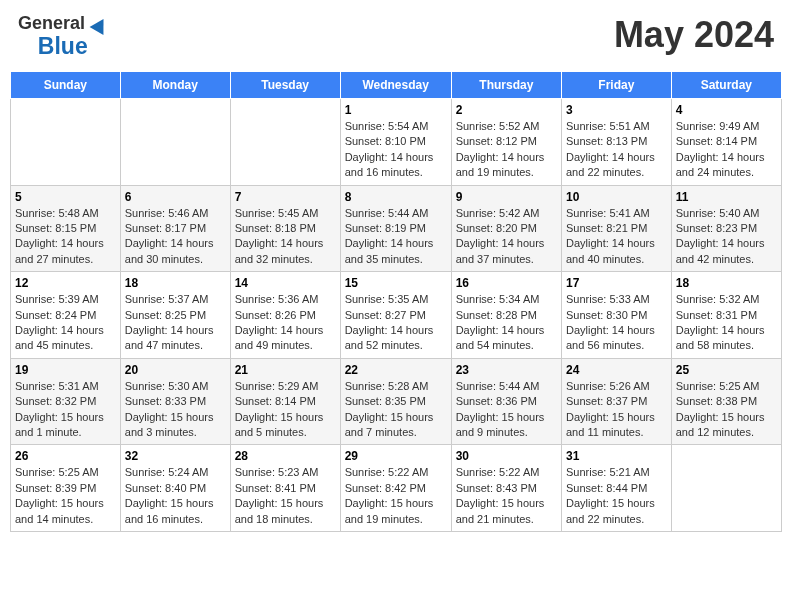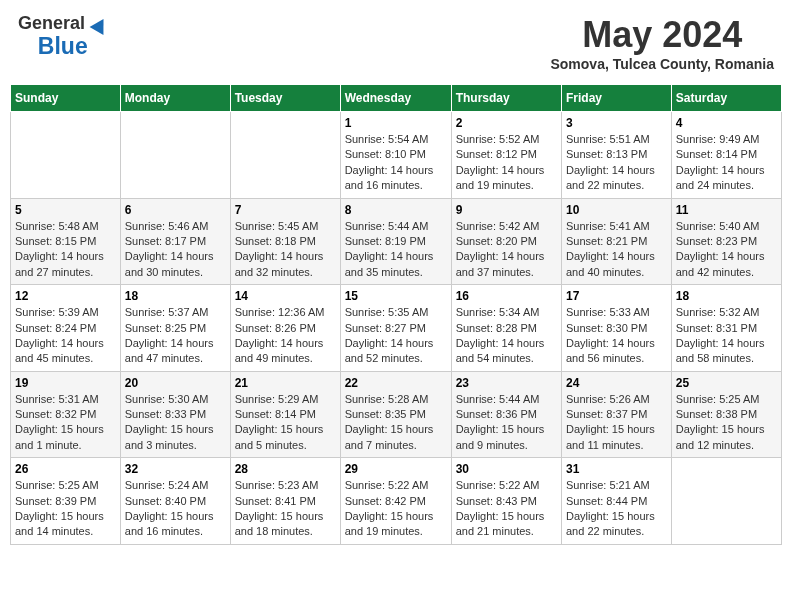--- a/index.html
+++ b/index.html
@@ -56,24 +56,24 @@
       font-size: 14px;
       font-weight: bold;
       color: #333;
     }
     .calendar {
       width: 100%;
       border-collapse: collapse;
       font-size: 11px;
     }
     .calendar th {
-      background: #15803d;
+      background: #3b82f6;
       color: #fff;
       padding: 6px 4px;
-      text-align: left;
+      text-align: center;
       font-size: 12px;
       border: 1px solid #fff;
     }
     .calendar td {
       border: 1px solid #ccc;
       vertical-align: top;
       padding: 4px;
       height: 80px;
       width: 113px;
       background: #fff;
@@ -102,21 +102,20 @@
 <div class="header">
   <div class="logo">
     <div>
       <span class="logo-general">General</span>
       <span class="logo-icon"></span>
     </div>
     <div class="logo-blue">Blue</div>
   </div>
   <div class="title-block">
     <div class="main-title">May 2024</div>
-    <div class="subtitle">Somova, Tulcea County, Romania</div>
   </div>
 </div>
 
 <table class="calendar">
   <thead>
     <tr>
     <th>Sunday</th>
         <th>Monday</th>
         <th>Tuesday</th>
         <th>Wednesday</th>
@@ -207,21 +206,21 @@
 Daylight: 14 hours and 45 minutes.</div>
         </td>
         <td>
           <span class="day-number">18</span>
           <div class="day-info">Sunrise: 5:37 AM
 Sunset: 8:25 PM
 Daylight: 14 hours and 47 minutes.</div>
         </td>
         <td>
           <span class="day-number">14</span>
-          <div class="day-info">Sunrise: 12:36 AM
+          <div class="day-info">Sunrise: 5:36 AM
 Sunset: 8:26 PM
 Daylight: 14 hours and 49 minutes.</div>
         </td>
         <td>
           <span class="day-number">15</span>
           <div class="day-info">Sunrise: 5:35 AM
 Sunset: 8:27 PM
 Daylight: 14 hours and 52 minutes.</div>
         </td>
         <td>

